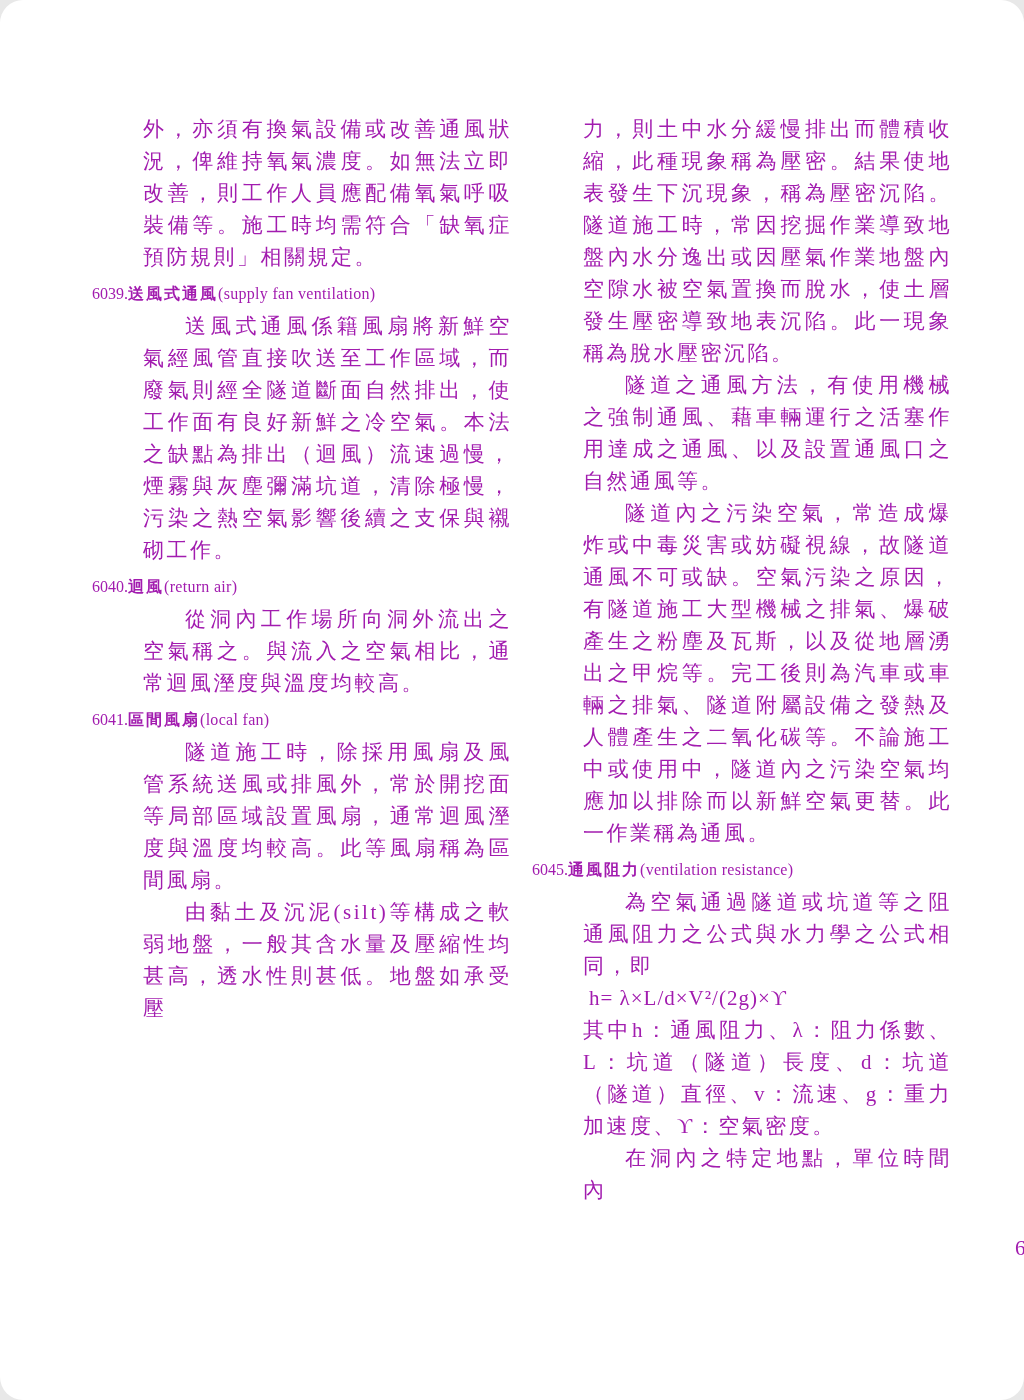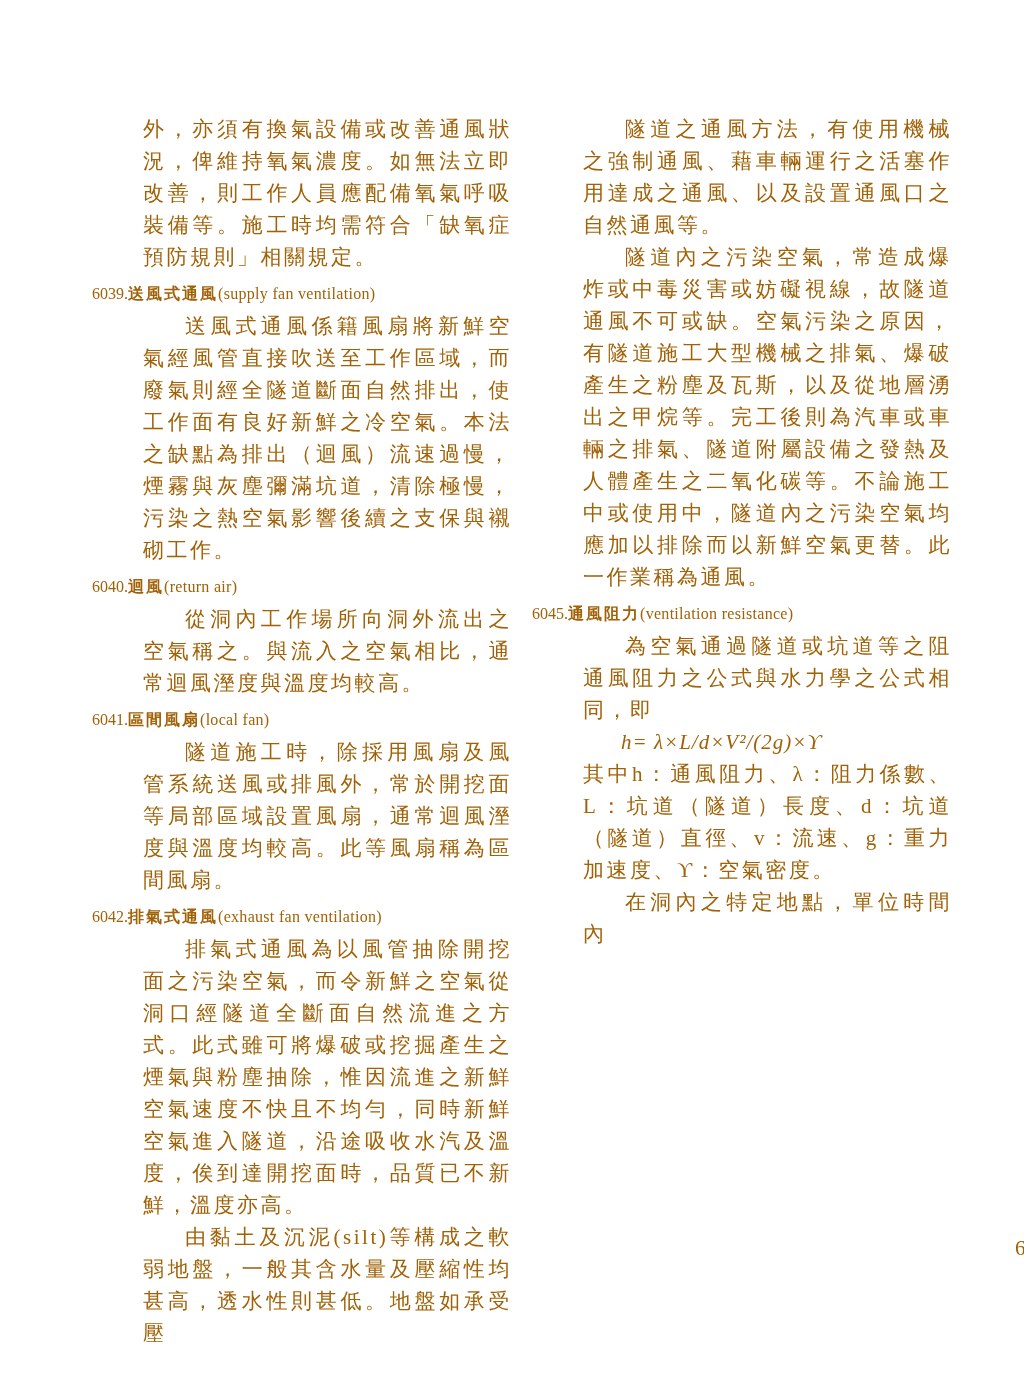--- a/index.html
+++ b/index.html
@@ -3,22 +3,23 @@
 <meta charset="utf-8">
 <style>
   html, body { margin: 0; padding: 0; background: #e8e8e8; }
   .page {
     position: relative;
     width: 1024px;
     height: 1400px;
     margin: 0 auto;
     background: #ffffff;
     font-family: "Liberation Serif", "DejaVu Serif", serif;
-    color: #a16207;
+    color: #a21caf;
     overflow: hidden;
+    border-radius: 23px;
   }
   .columns {
     position: absolute;
     top: 113px;
     left: 92px;
     display: flex;
     gap: 20px;
   }
   .col { width: 420px; }
   p.body {
@@ -37,26 +38,25 @@
     font-weight: normal;
     padding-left: 51px;
     text-indent: -51px;
     letter-spacing: 0.3px;
     text-align: left;
   }
   h3.entry-heading .num { letter-spacing: 0; }
   h3.entry-heading .term { font-weight: bold; letter-spacing: 2px; }
   h3.entry-heading .en { letter-spacing: 0.3px; }
   p.formula {
-    margin: 0 0 0 89px;
+    margin: 0 0 0 57px;
     font-size: 21px;
     line-height: 32px;
     letter-spacing: 1px;
     text-align: left;
-    font-style: italic;
   }
   .page-number {
     position: absolute;
     top: 1236px;
     left: 0;
     width: 100%;
     text-align: right;
     font-size: 21px;
     letter-spacing: 1px;
     margin-left: 22px;
@@ -85,33 +85,28 @@
         <p class="body first-indent">從洞內工作場所向洞外流出之空氣稱之。與流入之空氣相比，通常迴風溼度與溫度均較高。</p>
       </div>
 
       <div>
         <h3 class="entry-heading">
           <span class="num">6041.</span><span class="term">區間風扇</span><span class="en">(local fan)</span>
         </h3>
         <p class="body first-indent">隧道施工時，除採用風扇及風管系統送風或排風外，常於開挖面等局部區域設置風扇，通常迴風溼度與溫度均較高。此等風扇稱為區間風扇。</p>
       </div>
 
-      <div>
-        <h3 class="entry-heading">
-          <span class="num">6042.</span><span class="term">排氣式通風</span><span class="en">(exhaust fan ventilation)</span>
-        </h3>
-        <p class="body first-indent">排氣式通風為以風管抽除開挖面之污染空氣，而令新鮮之空氣從洞口經隧道全斷面自然流進之方式。此式雖可將爆破或挖掘產生之煙氣與粉塵抽除，惟因流進之新鮮空氣速度不快且不均勻，同時新鮮空氣進入隧道，沿途吸收水汽及溫度，俟到達開挖面時，品質已不新鮮，溫度亦高。</p>
-      </div>
 
       <div>
         <p class="body first-indent">由黏土及沉泥(silt)等構成之軟弱地盤，一般其含水量及壓縮性均甚高，透水性則甚低。地盤如承受壓</p>
       </div>
     </div>
 
     <div class="col">
+      <p class="body">力，則土中水分緩慢排出而體積收縮，此種現象稱為壓密。結果使地表發生下沉現象，稱為壓密沉陷。隧道施工時，常因挖掘作業導致地盤內水分逸出或因壓氣作業地盤內空隙水被空氣置換而脫水，使土層發生壓密導致地表沉陷。此一現象稱為脫水壓密沉陷。</p>
 
       <div>
         <p class="body first-indent">隧道之通風方法，有使用機械之強制通風、藉車輛運行之活塞作用達成之通風、以及設置通風口之自然通風等。</p>
         <p class="body first-indent">隧道內之污染空氣，常造成爆炸或中毒災害或妨礙視線，故隧道通風不可或缺。空氣污染之原因，有隧道施工大型機械之排氣、爆破產生之粉塵及瓦斯，以及從地層湧出之甲烷等。完工後則為汽車或車輛之排氣、隧道附屬設備之發熱及人體產生之二氧化碳等。不論施工中或使用中，隧道內之污染空氣均應加以排除而以新鮮空氣更替。此一作業稱為通風。</p>
       </div>
 
       <div>
         <h3 class="entry-heading">
           <span class="num">6045.</span><span class="term">通風阻力</span><span class="en">(ventilation resistance)</span>
         </h3>

